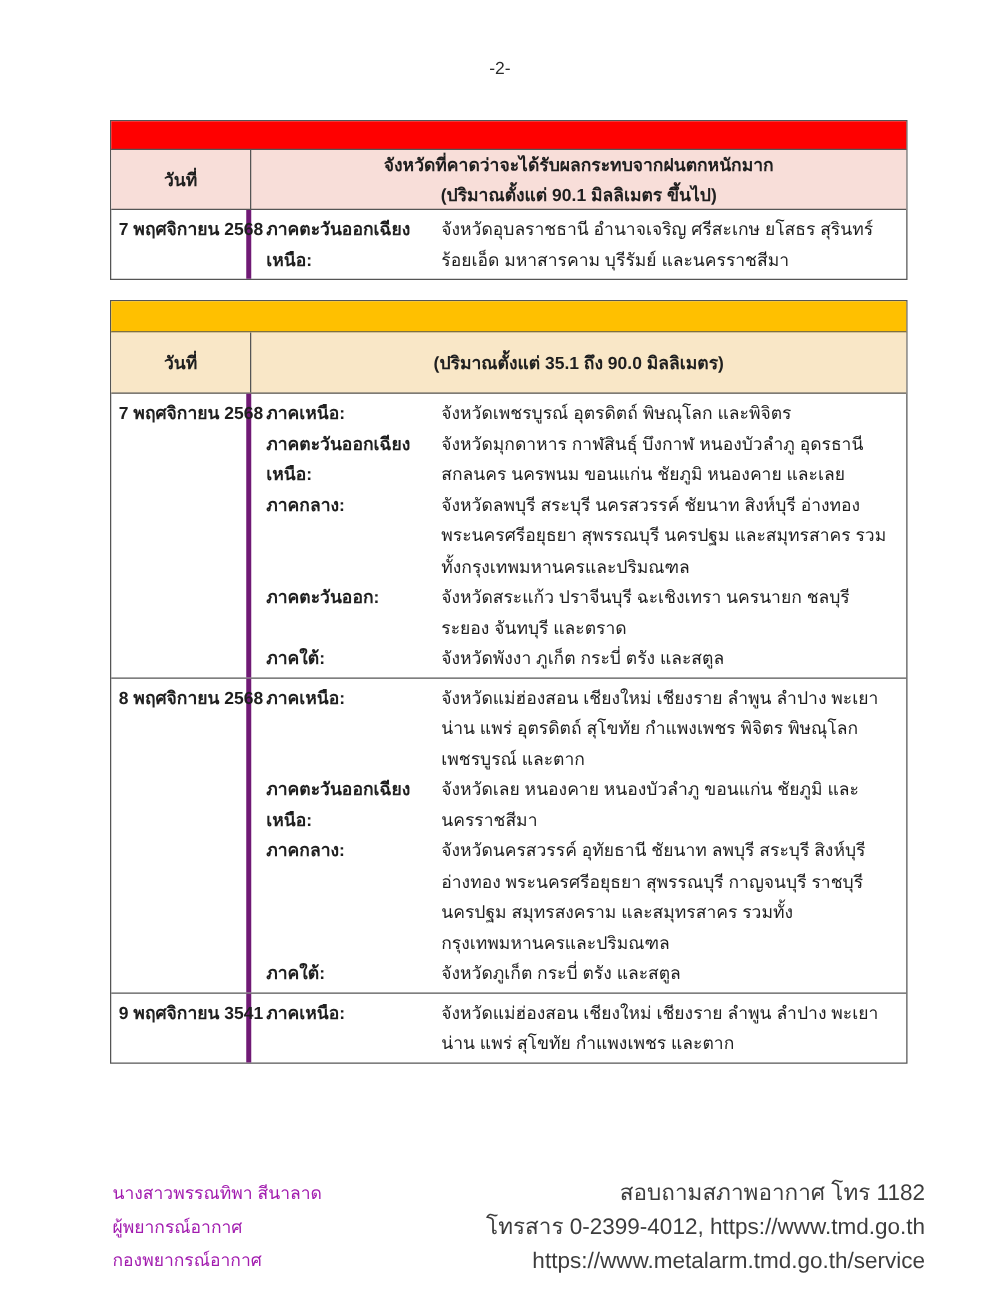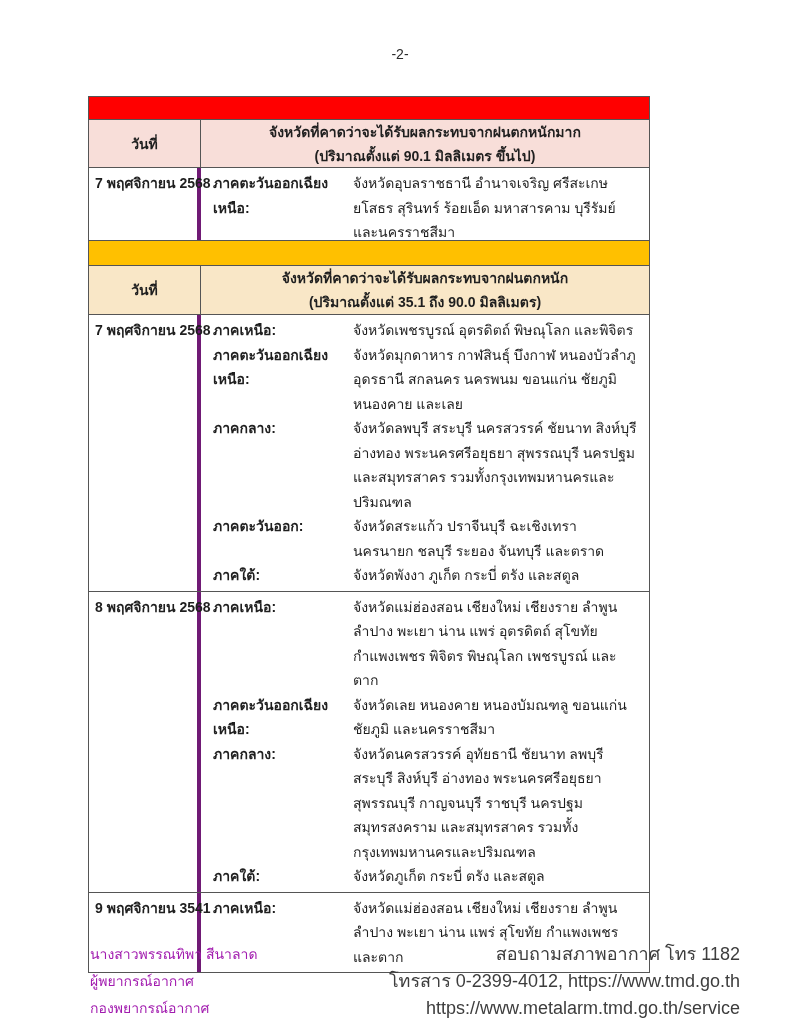--- a/index.html
+++ b/index.html
@@ -10,21 +10,21 @@
     color: #1f1f1f;
   }
   .page { position: absolute; inset: 0; width: 800px; height: 1035px; background: #fff; }
 
   .page-number {
     position: absolute; top: 46px; left: 0; width: 100%;
     text-align: center; font-size: 14px; color: #2b2b2b;
   }
 
   .tbl {
-    position: absolute; left: 88px; width: 562px;
+    position: absolute; left: 88px; width: 638px;
     border: 1px solid #555; background: #fff;
     font-size: 14px;
   }
   .tbl-very-heavy { top: 96px; }
   .tbl-heavy { top: 240px; }
 
   .banner { width: 100%; border-bottom: 1px solid #555; }
   .banner.red { height: 23px; background: #ff0000; }
   .banner.gold { height: 25px; background: #ffc000; }
 
@@ -85,21 +85,20 @@
         </div>
       </div>
     </div>
   </div>
 
   <div class="tbl tbl-heavy">
     <div class="banner gold"></div>
     <div class="hdr-row cream">
       <div class="hdr-date">วันที่</div>
       <div class="hdr-impact">
-        <div>จังหวัดที่คาดว่าจะได้รับผลกระทบจากฝนตกหนัก</div>
         <div>(ปริมาณตั้งแต่ 35.1 ถึง 90.0 มิลลิเมตร)</div>
       </div>
     </div>
 
     <div class="row">
       <div class="cell-date">7 พฤศจิกายน 2568</div>
       <div class="cell-body">
         <div class="entry">
           <div class="region">ภาคเหนือ:</div>
           <div class="provinces">จังหวัดเพชรบูรณ์ อุตรดิตถ์ พิษณุโลก และพิจิตร</div>
@@ -125,21 +124,21 @@
 
     <div class="row">
       <div class="cell-date">8 พฤศจิกายน 2568</div>
       <div class="cell-body">
         <div class="entry">
           <div class="region">ภาคเหนือ:</div>
           <div class="provinces">จังหวัดแม่ฮ่องสอน เชียงใหม่ เชียงราย ลำพูน ลำปาง พะเยา น่าน แพร่ อุตรดิตถ์ สุโขทัย กำแพงเพชร พิจิตร พิษณุโลก เพชรบูรณ์ และตาก</div>
         </div>
         <div class="entry">
           <div class="region">ภาคตะวันออกเฉียงเหนือ:</div>
-          <div class="provinces">จังหวัดเลย หนองคาย หนองบัมณฑลู ขอนแก่น ชัยภูมิ และนครราชสีมา</div>
+          <div class="provinces">จังหวัดเลย หนองคาย หนองบัวลำภู ขอนแก่น ชัยภูมิ และนครราชสีมา</div>
         </div>
         <div class="entry">
           <div class="region">ภาคกลาง:</div>
           <div class="provinces">จังหวัดนครสวรรค์ อุทัยธานี ชัยนาท ลพบุรี สระบุรี สิงห์บุรี อ่างทอง พระนครศรีอยุธยา สุพรรณบุรี กาญจนบุรี ราชบุรี นครปฐม สมุทรสงคราม และสมุทรสาคร รวมทั้งกรุงเทพมหานครและปริมณฑล</div>
         </div>
         <div class="entry">
           <div class="region">ภาคใต้:</div>
           <div class="provinces">จังหวัดภูเก็ต กระบี่ ตรัง และสตูล</div>
         </div>
       </div>

